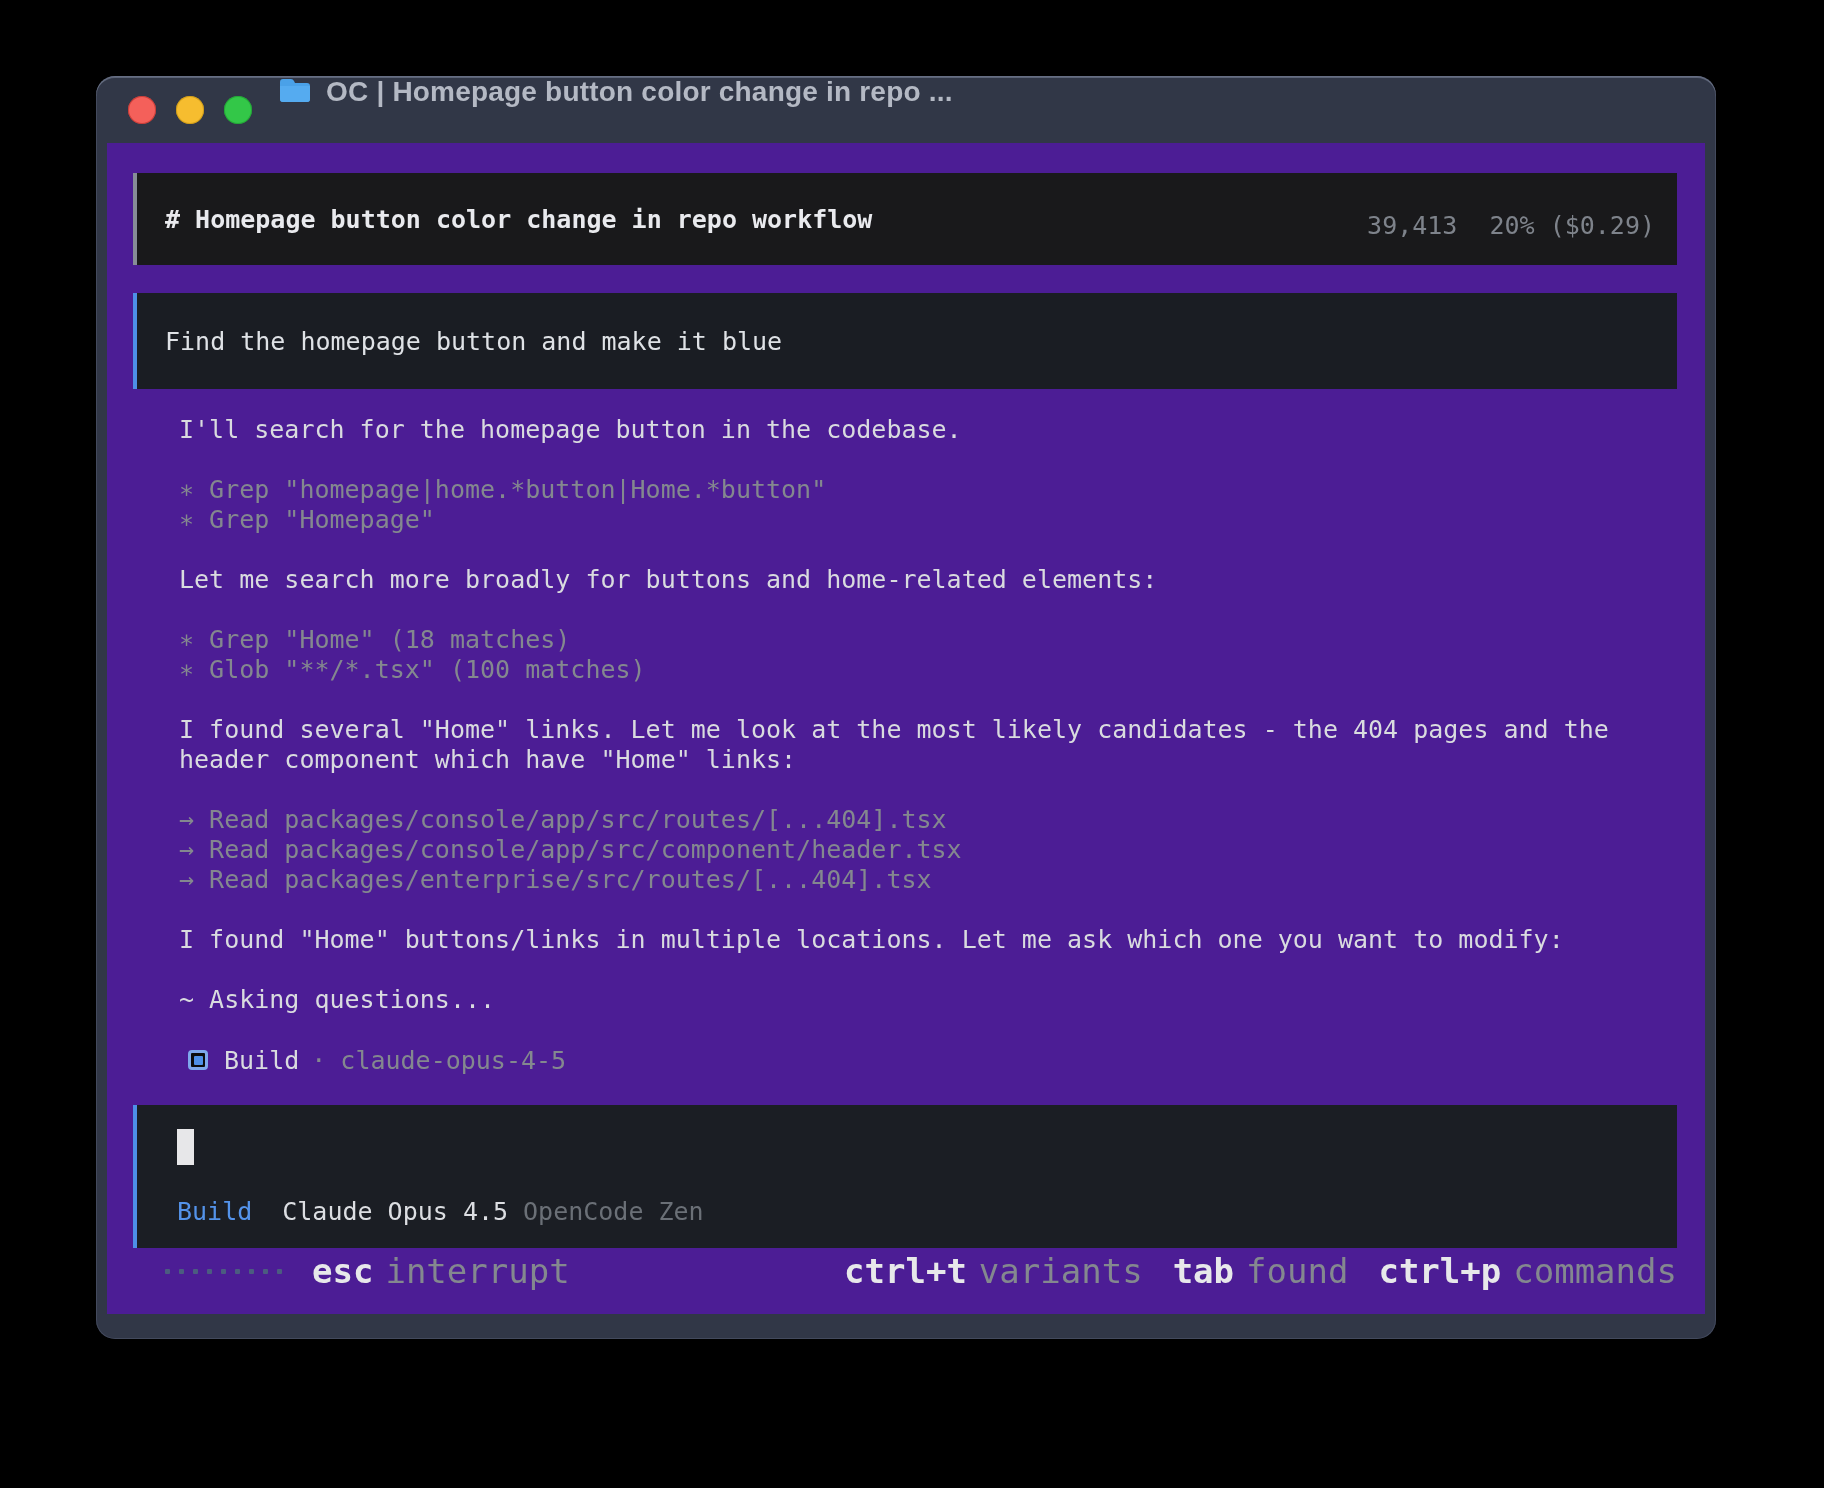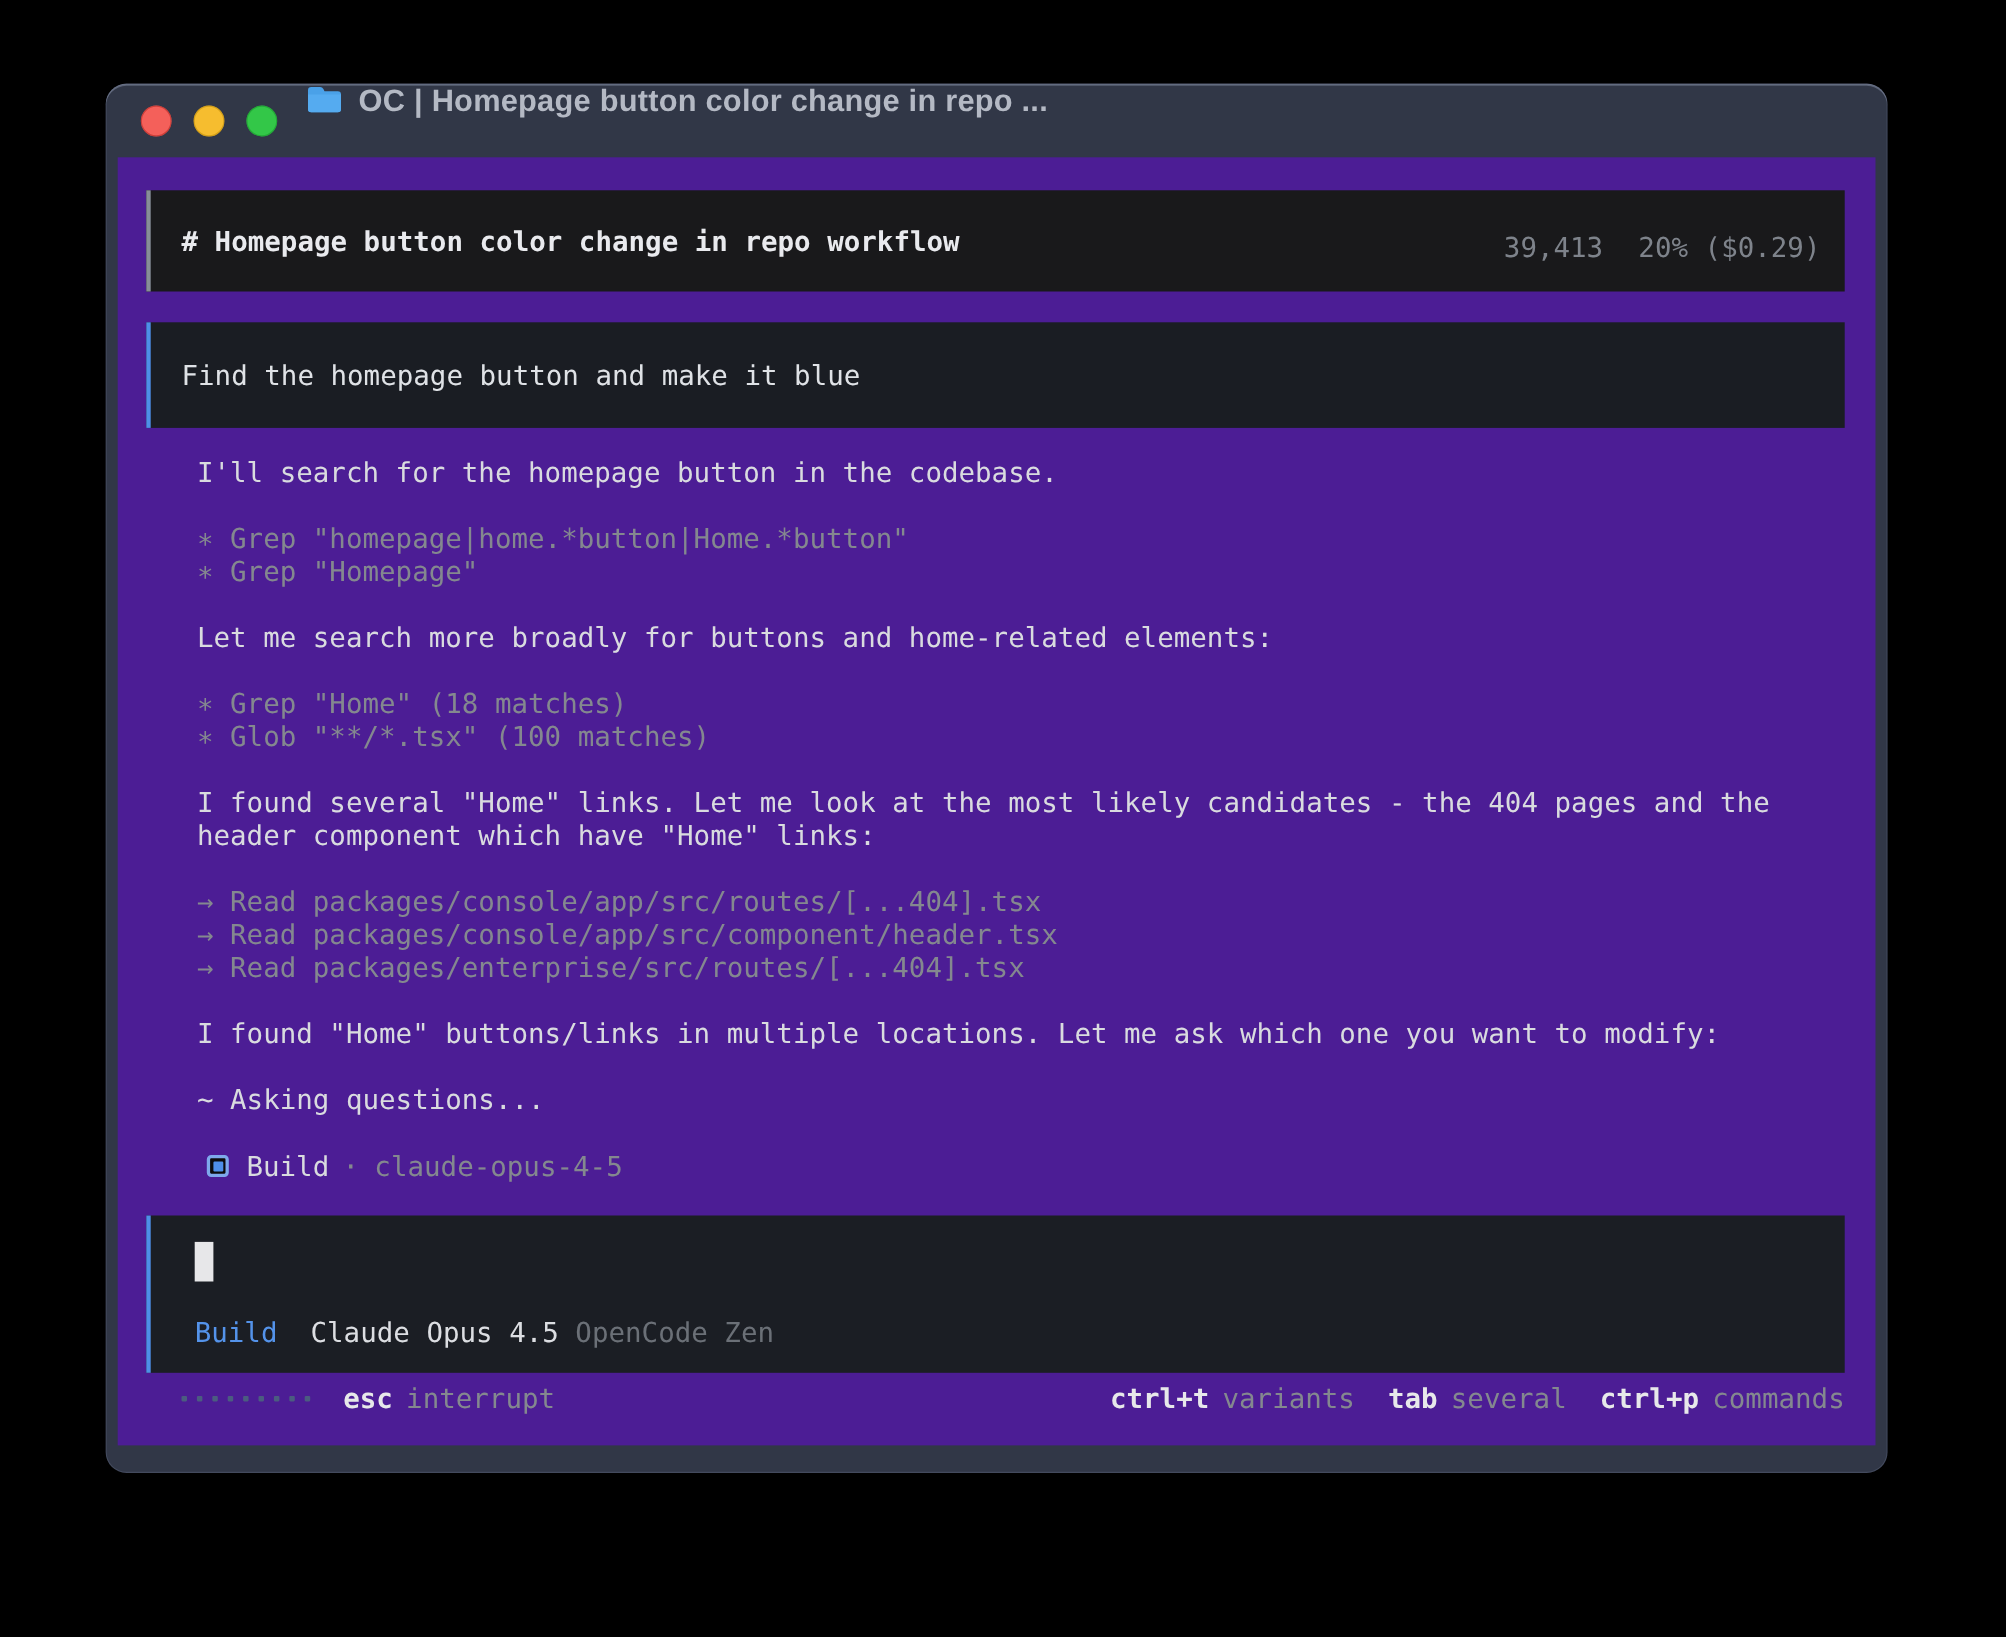--- a/index.html
+++ b/index.html
@@ -70,21 +70,21 @@
   .cursor { width:17px; height:36px; background:#e7e7e9; }
   .composer-meta {
     position:absolute; left:40px; bottom:22px; display:flex; align-items:baseline;
     font-size:25px; white-space:pre;
   }
   .composer-mode     { color:#5493ea; }
   .composer-model    { color:#dcdee2; margin-left:30px; }
   .composer-provider { color:#6b7077; margin-left:15px; }
 
   .statusbar {
-    margin-top:8px; height:30px; display:flex; align-items:center; font-size:25px;
+    margin-top:8px; height:30px; display:flex; align-items:center; font-size:34px;
   }
   .spinner { display:flex; gap:9px; margin-left:32px; margin-right:30px; }
   .spinner i { width:5px; height:5px; background:#4b5c80; border-radius:1px; }
   .keycap { color:#e7e8ea; font-weight:bold; white-space:pre; }
   .keylabel { color:#84888f; margin-left:12px; white-space:pre; }
   .statusbar-right { margin-left:auto; display:flex; }
   .shortcut { display:flex; margin-left:30px; }
 </style>
 </head>
 <body>
@@ -172,21 +172,21 @@
       </div>
       <span class="keycap">esc</span>
       <span class="keylabel">interrupt</span>
       <div class="statusbar-right">
         <div class="shortcut">
           <span class="keycap">ctrl+t</span>
           <span class="keylabel">variants</span>
         </div>
         <div class="shortcut">
           <span class="keycap">tab</span>
-          <span class="keylabel">several</span>
+          <span class="keylabel">found</span>
         </div>
         <div class="shortcut">
           <span class="keycap">ctrl+p</span>
           <span class="keylabel">commands</span>
         </div>
       </div>
     </div>
 
   </div>
 </div>

